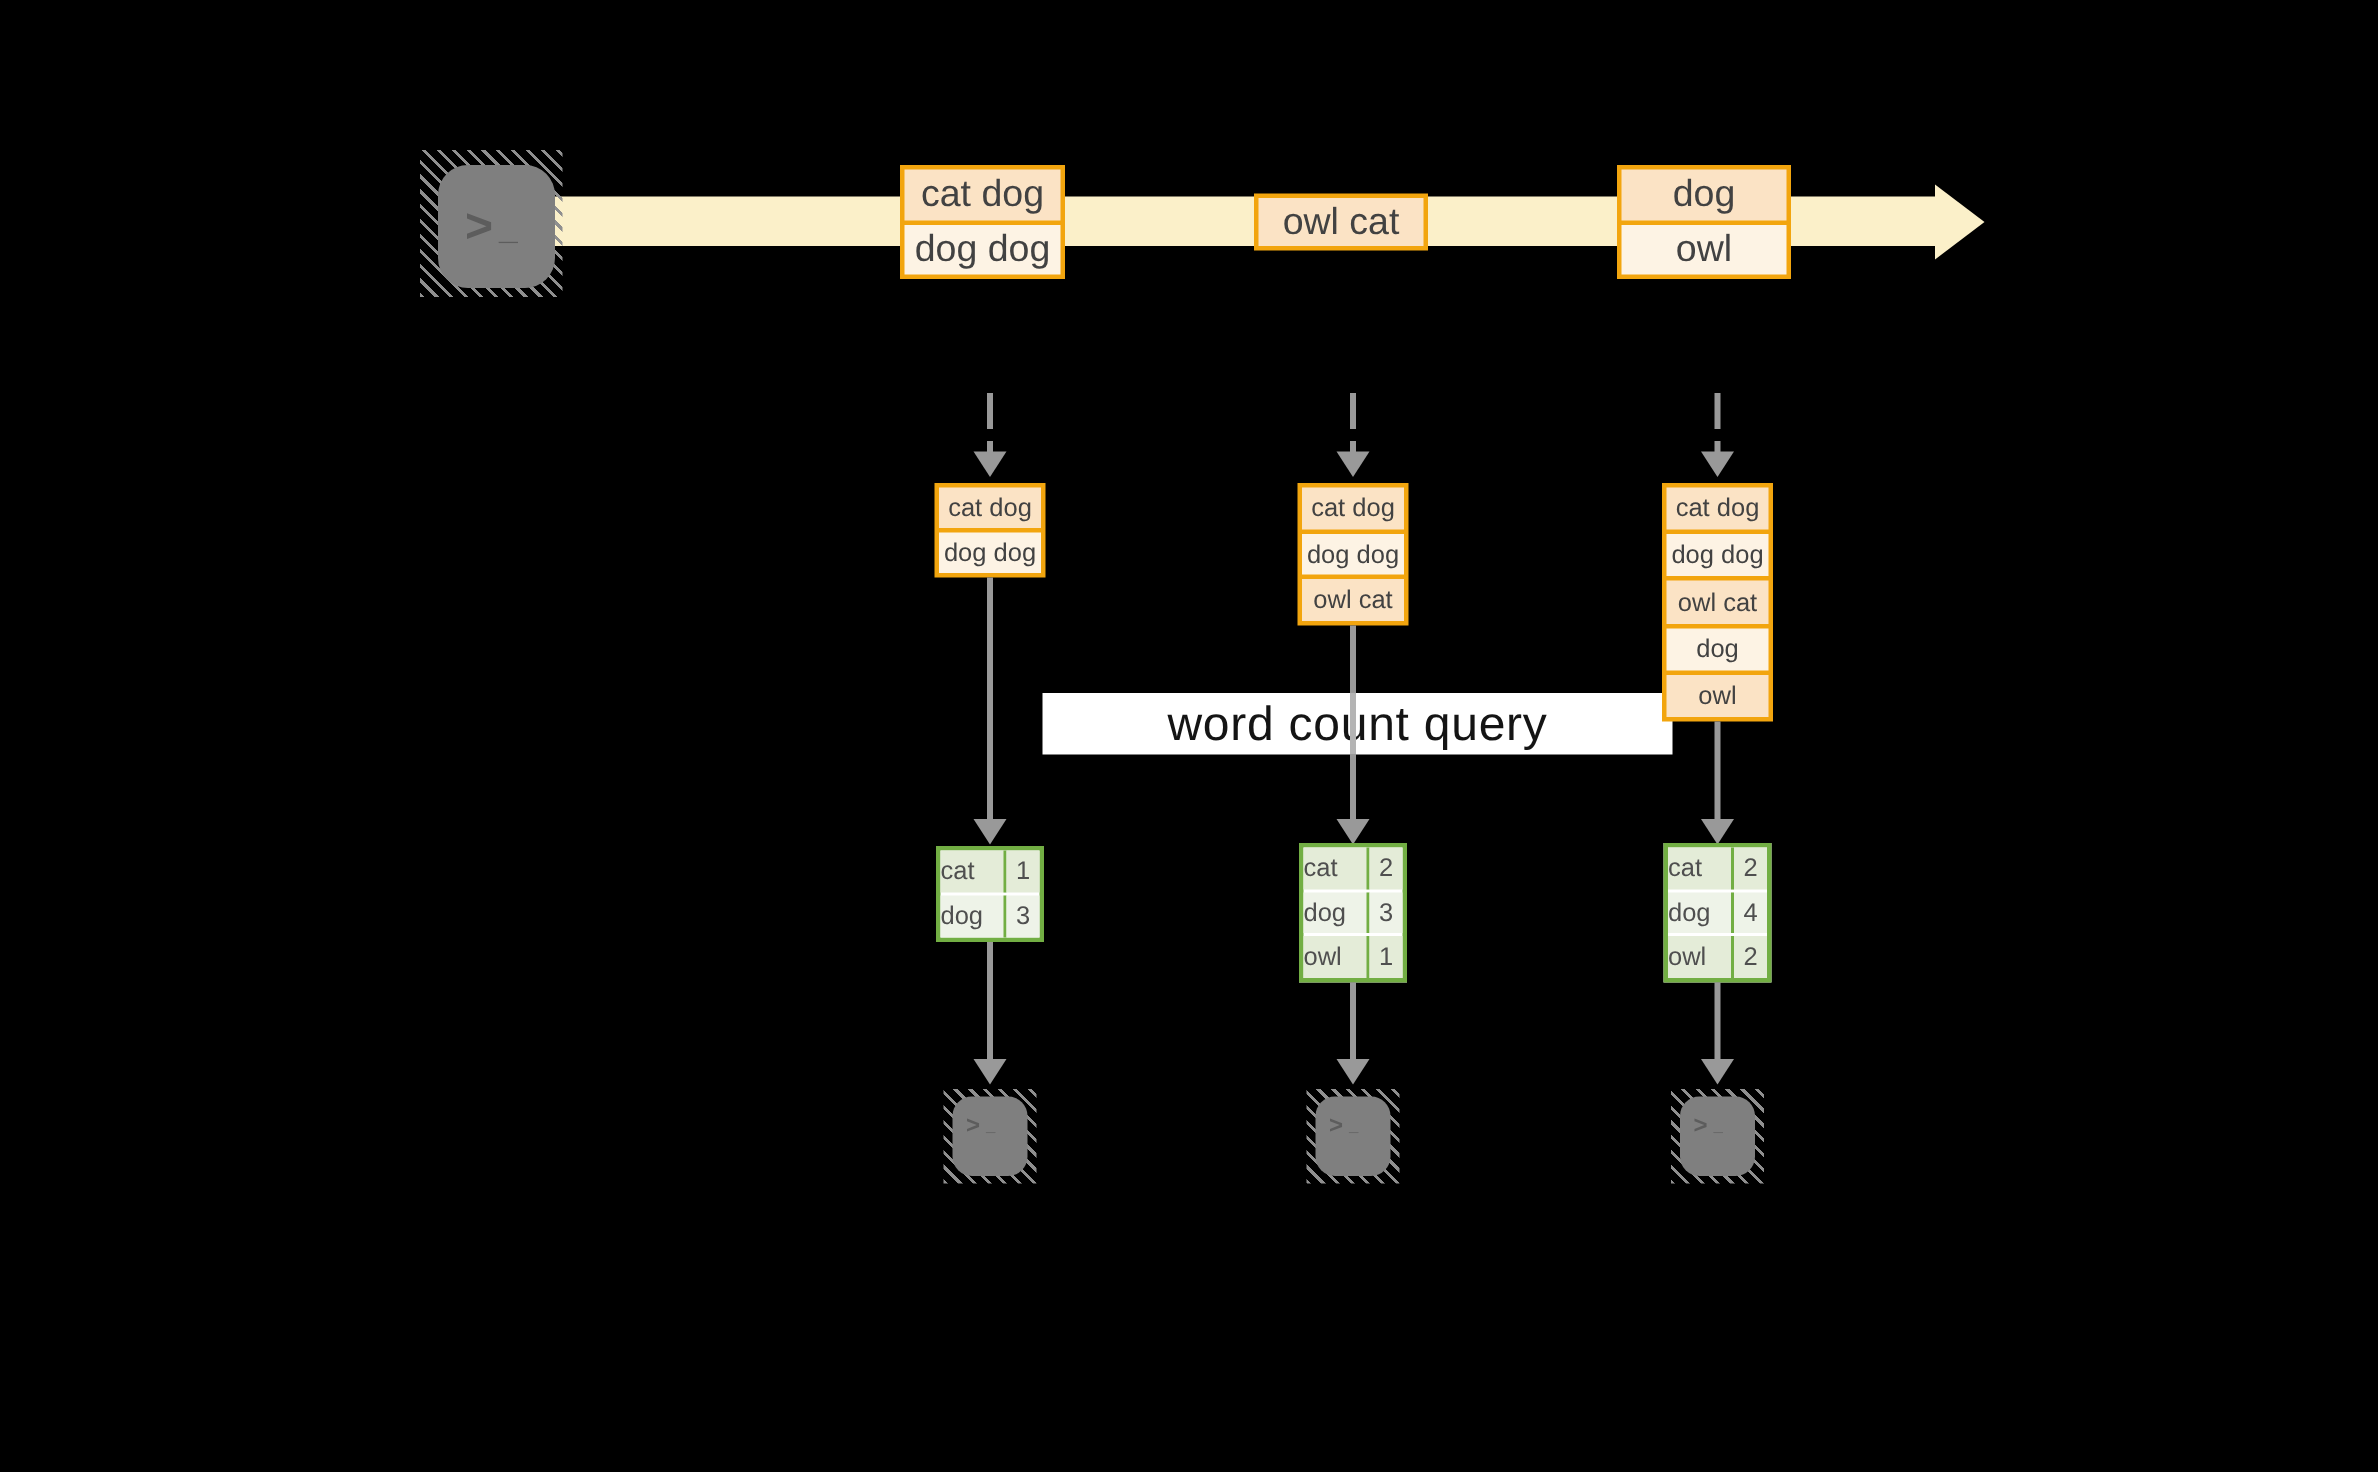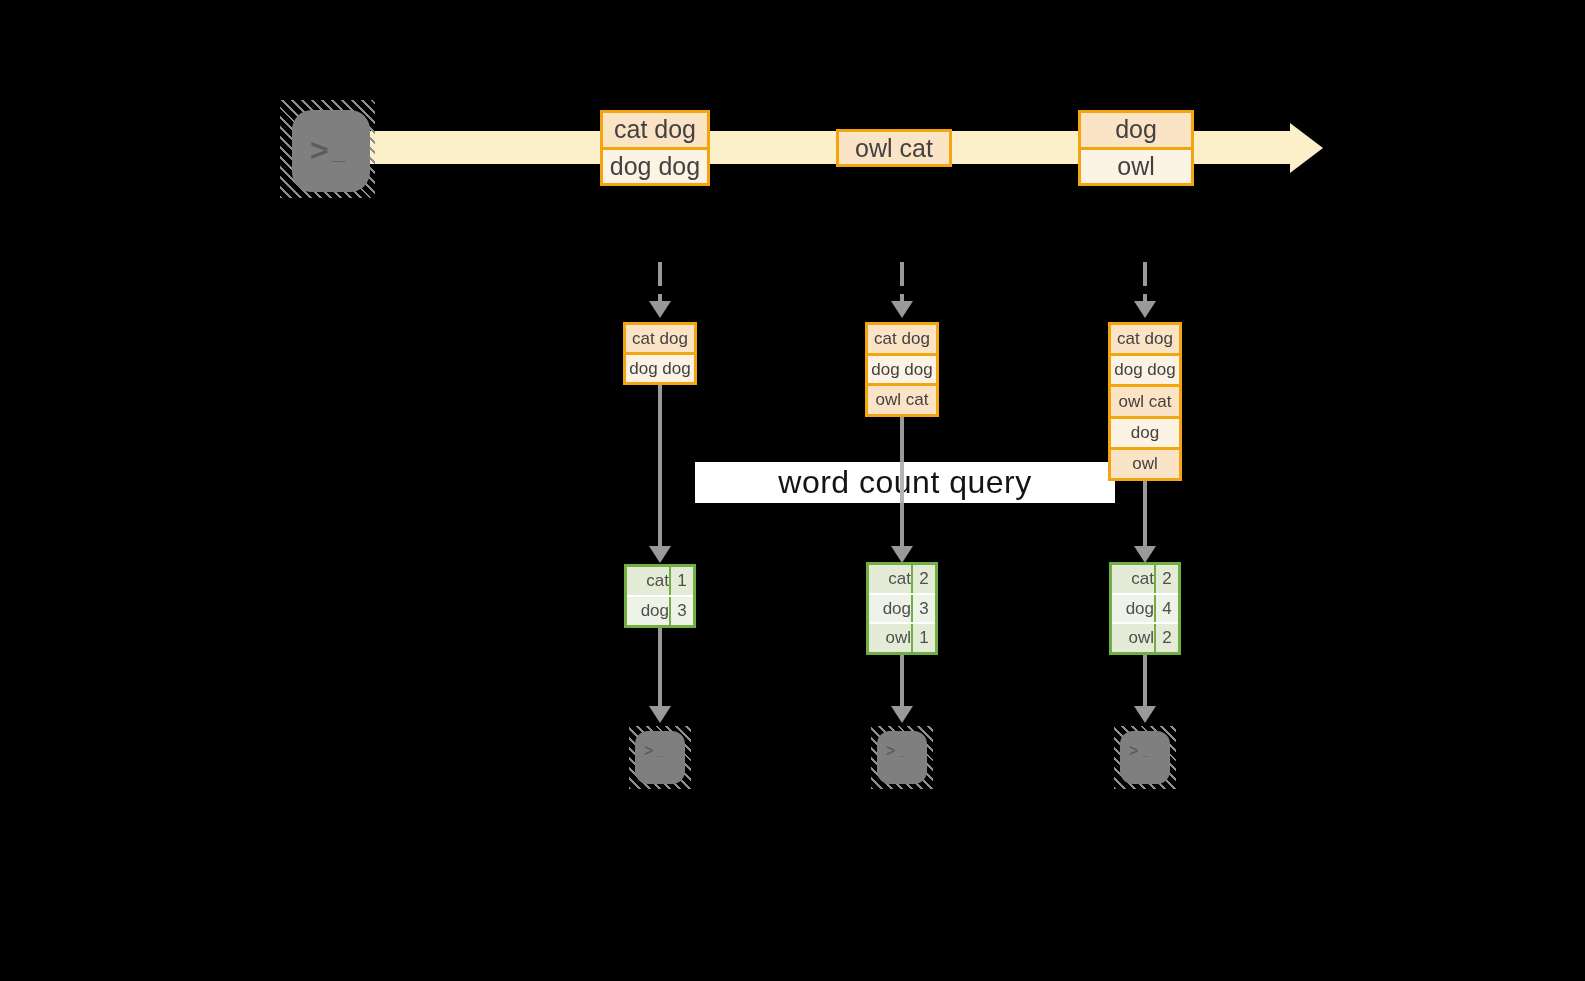--- a/index.html
+++ b/index.html
@@ -35,21 +35,21 @@
   .vline-light{position:absolute;width:4px;background:#b4b4b4;}
   .ahead{position:absolute;width:0;height:0;border-left:11px solid transparent;border-right:11px solid transparent;border-top:17px solid #999;}
   
   .qlabel{position:absolute;left:695px;top:462px;width:420px;height:41px;background:#ffffff;
     display:flex;align-items:center;justify-content:center;}
   .qlabel span{font-size:32px;font-weight:300;color:#141414;letter-spacing:.5px;}
   
   .gtable{position:absolute;box-sizing:border-box;border:3px solid #72ae43;background:#fff;
     display:flex;flex-direction:column;gap:2px;}
   .grow{flex:1;display:flex;}
-  .gword{width:42px;border-right:2px solid #72ae43;display:flex;align-items:center;justify-content:flex-end;
+  .gword{width:42px;border-right:2px solid #72ae43;display:flex;align-items:center;justify-content:flex-start;
     color:#4f4f4f;font-size:17px;}
   .gcount{flex:1;display:flex;align-items:center;justify-content:center;color:#4f4f4f;font-size:17px;}
   .gtone-a{background:#e4ecd8;}
   .gtone-b{background:#eef3e8;}
 </style>
 </head>
 <body>
 
 <div class="canvas">
 

